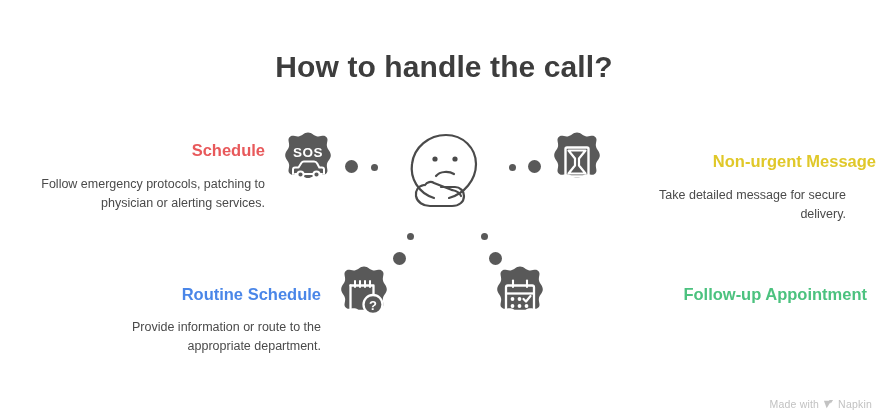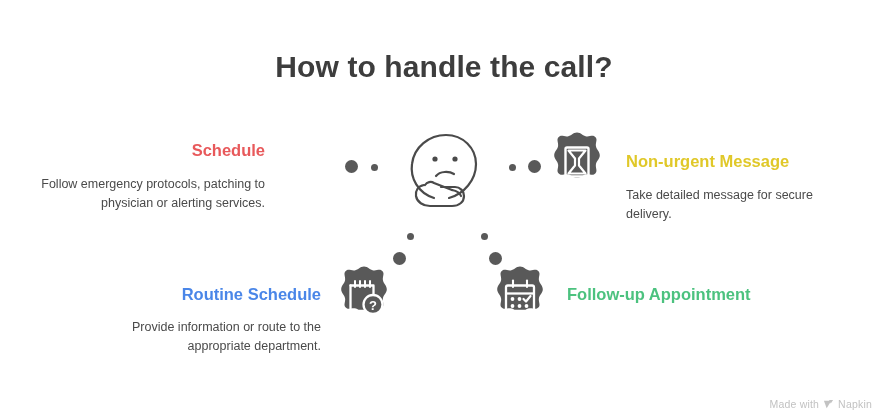--- a/index.html
+++ b/index.html
@@ -57,21 +57,21 @@
     font-weight: bold;
     white-space: nowrap;
   }
   .node-desc {
     position: absolute;
     font-size: 12.5px;
     line-height: 1.48;
     color: #4a4a4a;
   }
   .align-right { text-align: right; }
-  .align-left  { text-align: left; }
+  .align-left  { text-align: right; }
 
   
   .dot {
     position: absolute;
     background: #595959;
     border-radius: 50%;
   }
 
   
   .watermark {
@@ -118,20 +118,32 @@
 
   <div class="dot" style="left:509px; top:164px; width:7px; height:7px;"></div>
   <div class="dot" style="left:528px; top:160px; width:13px; height:13px;"></div>
 
   <div class="dot" style="left:407px; top:233px; width:7px; height:7px;"></div>
   <div class="dot" style="left:393px; top:252px; width:13px; height:13px;"></div>
 
   <div class="dot" style="left:481px; top:233px; width:7px; height:7px;"></div>
   <div class="dot" style="left:489px; top:252px; width:13px; height:13px;"></div>
 
+  <div class="blob" style="left:277px; top:131px;">
+    <svg viewBox="0 0 62 62" xmlns="http://www.w3.org/2000/svg">
+      <path fill="#595959" d="M31 1.5c4 0 5.6 3.4 9.3 3.9 3.6.5 6.4-2 9 .6 2.6 2.6.1 5.4.6 9 .5 3.7 3.9 5.3 3.9 9.3 0 4-3.4 5.6-3.9 9.3-.5 3.6 2 6.4-.6 9-2.6 2.6-5.4.1-9 .6-3.7.5-5.3 3.9-9.3 3.9-4 0-5.6-3.4-9.3-3.9-3.6-.5-6.4 2-9-.6-2.6-2.6-.1-5.4-.6-9-.5-3.7-3.9-5.3-3.9-9.3 0-4 3.4-5.6 3.9-9.3.5-3.6-2-6.4.6-9 2.6-2.6 5.4-.1 9-.6C25.4 4.9 27 1.5 31 1.5z"></path>
+
+      <text x="31" y="26" text-anchor="middle" font-family="'Liberation Sans', sans-serif" font-size="13.5" font-weight="bold" fill="#ffffff" letter-spacing="0.5">SOS</text>
+
+      <path d="M16 43 L16 38.5 C16 37.4 16.9 36.5 18 36.5 L21.5 36.5 L24.5 31.8 C25 31 25.9 30.5 26.8 30.5 L37 30.5 C38.4 30.5 39.6 31.3 40.2 32.5 L42.3 36.5 L45 36.5 C46.1 36.5 47 37.4 47 38.5 L47 43" fill="none" stroke="#ffffff" stroke-width="2" stroke-linecap="round" stroke-linejoin="round"></path>
+      <line x1="18" y1="43" x2="45" y2="43" stroke="#ffffff" stroke-width="2" stroke-linecap="round"></line>
+      <circle cx="23.5" cy="43.5" r="3.1" fill="#595959" stroke="#ffffff" stroke-width="2"></circle>
+      <circle cx="39.5" cy="43.5" r="3.1" fill="#595959" stroke="#ffffff" stroke-width="2"></circle>
+    </svg>
+  </div>
 
   <div class="node-label align-right" style="left:30px; top:141px; width:235px; color:#E8595B;">Schedule</div>
 
   <div class="node-desc align-right" style="left:40px; top:175px; width:225px;">Follow emergency protocols, patching to physician or alerting services.</div>
 
   <div class="blob" style="left:546px; top:131px;">
     <svg viewBox="0 0 62 62" xmlns="http://www.w3.org/2000/svg">
       <path fill="#595959" d="M31 1.5c4 0 5.6 3.4 9.3 3.9 3.6.5 6.4-2 9 .6 2.6 2.6.1 5.4.6 9 .5 3.7 3.9 5.3 3.9 9.3 0 4-3.4 5.6-3.9 9.3-.5 3.6 2 6.4-.6 9-2.6 2.6-5.4.1-9 .6-3.7.5-5.3 3.9-9.3 3.9-4 0-5.6-3.4-9.3-3.9-3.6-.5-6.4 2-9-.6-2.6-2.6-.1-5.4-.6-9-.5-3.7-3.9-5.3-3.9-9.3 0-4 3.4-5.6 3.9-9.3.5-3.6-2-6.4.6-9 2.6-2.6 5.4-.1 9-.6C25.4 4.9 27 1.5 31 1.5z"></path>
 
       <rect x="19.5" y="16.5" width="23" height="29" rx="1.5" fill="none" stroke="#ffffff" stroke-width="2.4"></rect>

